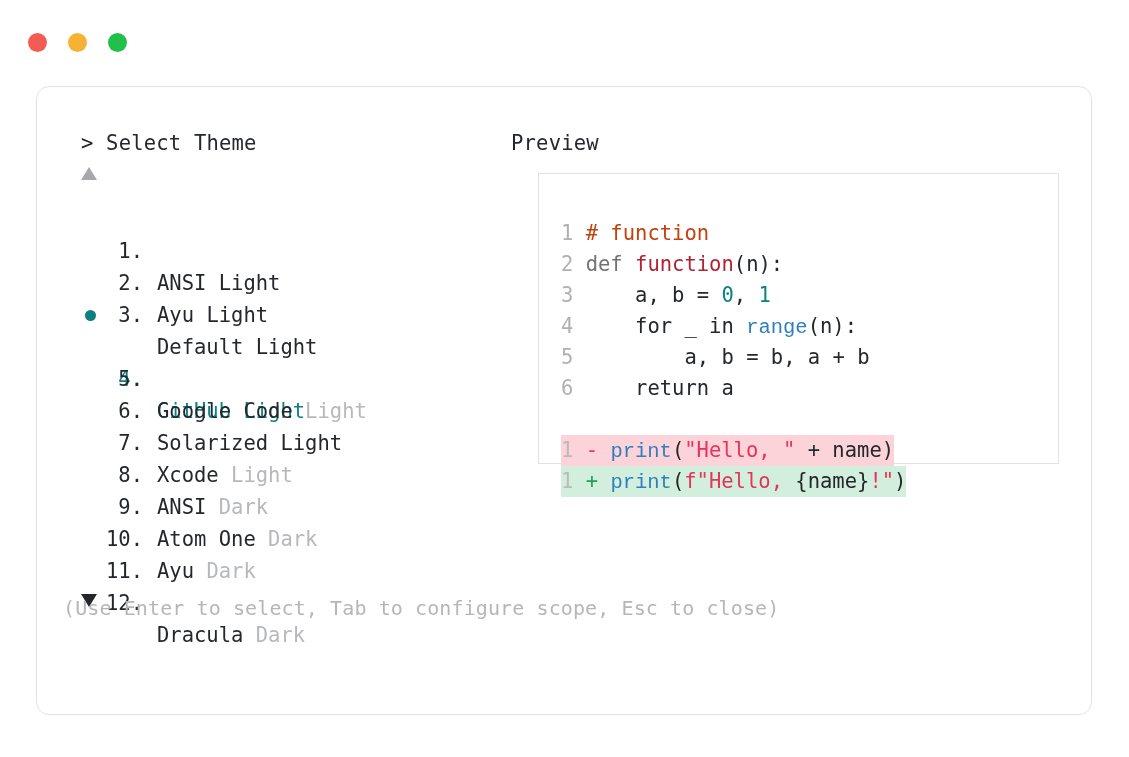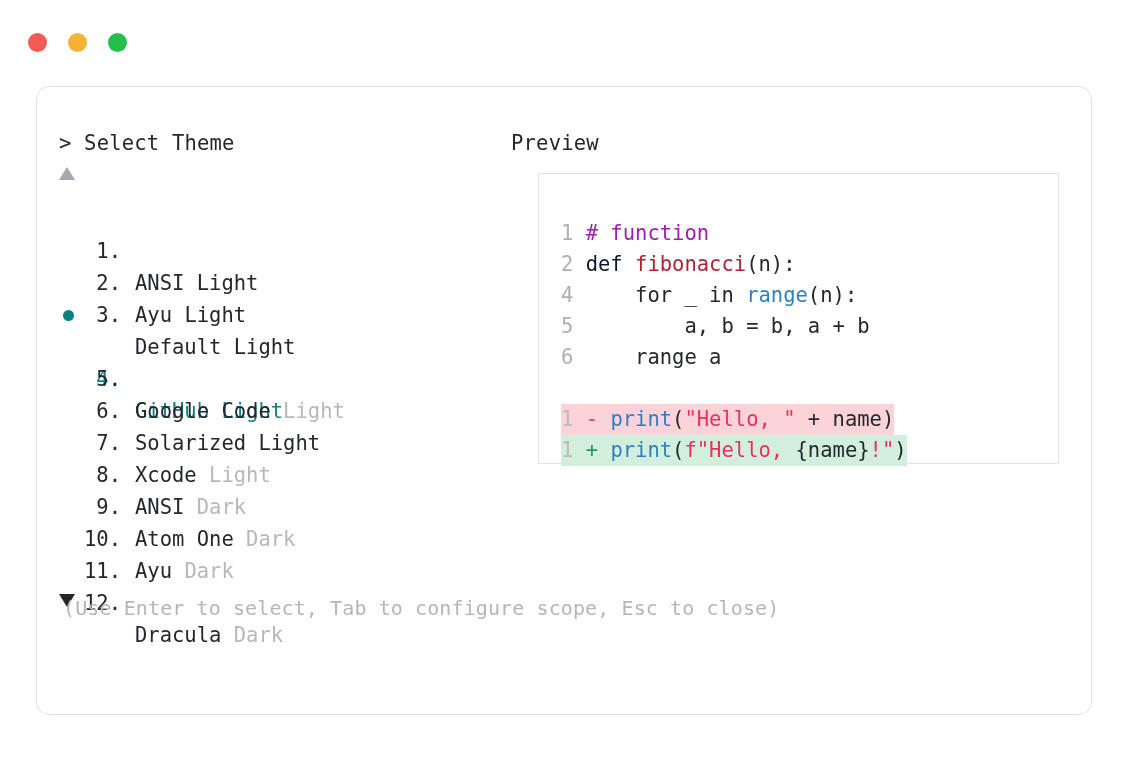--- a/index.html
+++ b/index.html
@@ -21,21 +21,21 @@
   
   .card {
     position: absolute; left: 36px; top: 86px;
     width: 1056px; height: 629px;
     border: 1.5px solid #e2e2e4;
     border-radius: 13px;
     background: #ffffff;
   }
 
   
-  .left { position: absolute; left: 22px; top: 46px; width: 440px; }
+  .left { position: absolute; left: 44px; top: 46px; width: 440px; }
   .col-title {
     font-size: 20.5px; color: #24272b; letter-spacing: .2px;
     white-space: pre; line-height: 1;
   }
   .arrow-up {
     position: absolute; left: 0px; top: 34px;
     width: 0; height: 0;
     border-left: 8px solid transparent;
     border-right: 8px solid transparent;
     border-bottom: 13px solid #a6a8ab;
@@ -81,25 +81,25 @@
     width: 521px; height: 291px;
     border: 1.5px solid #e2e2e4;
     background: #ffffff;
   }
   .code { position: absolute; left: 22px; top: 44px; }
   .code-line {
     height: 31px; line-height: 31px;
     font-size: 20.5px; white-space: pre; color: #24272b;
   }
   .ln { color: #aeb0b4; }
-  .cmt { color: #a21caf; text-align: center; }
-  .kw  { color: #0f172a; }
+  .cmt { color: #c2410c; text-align: center; }
+  .kw  { color: #737373; }
   .fn  { color: #b02333; }
   .num { color: #0d8080; }
-  .bi  { color: #2f7fc0; }
+  .bi  { color: #2f7fc0; font-family: Liberation Mono, monospace; }
   .str { color: #e8315c; }
   .spacer { height: 31px; }
 
   .diff-line {
     height: 31px; line-height: 31px;
     font-size: 20.5px; white-space: pre; color: #24272b;
     display: inline-block;
   }
   .diff-wrap { height: 31px; }
   .diff-del { background: #fbd3d8; }
@@ -181,28 +181,29 @@
 
     <div class="right">
       <div class="col-title">Preview</div>
     </div>
 
     <div class="preview-box">
       <div class="code">
 
         <div class="code-line"><span class="ln">1 </span><span class="cmt"># function</span></div>
 
-        <div class="code-line"><span class="ln">2 </span><span class="kw">def </span><span class="fn">fibonacci</span><span>(n):</span></div>
-
+        <div class="code-line"><span class="ln">2 </span><span class="kw">def </span><span class="fn">function</span><span>(n):</span></div>
+
+        <div class="code-line"><span class="ln">3 </span><span>    a, b = </span><span class="num">0</span><span>, </span><span class="num">1</span></div>
 
         <div class="code-line"><span class="ln">4 </span><span>    for _ in </span><span class="bi">range</span><span>(n):</span></div>
 
         <div class="code-line"><span class="ln">5 </span><span>        a, b = b, a + b</span></div>
 
-        <div class="code-line"><span class="ln">6 </span><span>    range a</span></div>
+        <div class="code-line"><span class="ln">6 </span><span>    return a</span></div>
 
         <div class="spacer"></div>
 
         <div class="diff-wrap"><span class="diff-line diff-del"><span class="diff-ln">1 </span><span class="mark-del">- </span><span class="bi">print</span><span>(</span><span class="str">"Hello, "</span><span> + name)</span></span></div>
 
         <div class="diff-wrap"><span class="diff-line diff-add"><span class="diff-ln">1 </span><span class="mark-add">+ </span><span class="bi">print</span><span>(</span><span class="str">f"Hello, </span><span>{name}</span><span class="str">!"</span><span>)</span></span></div>
 
       </div>
     </div>
 

